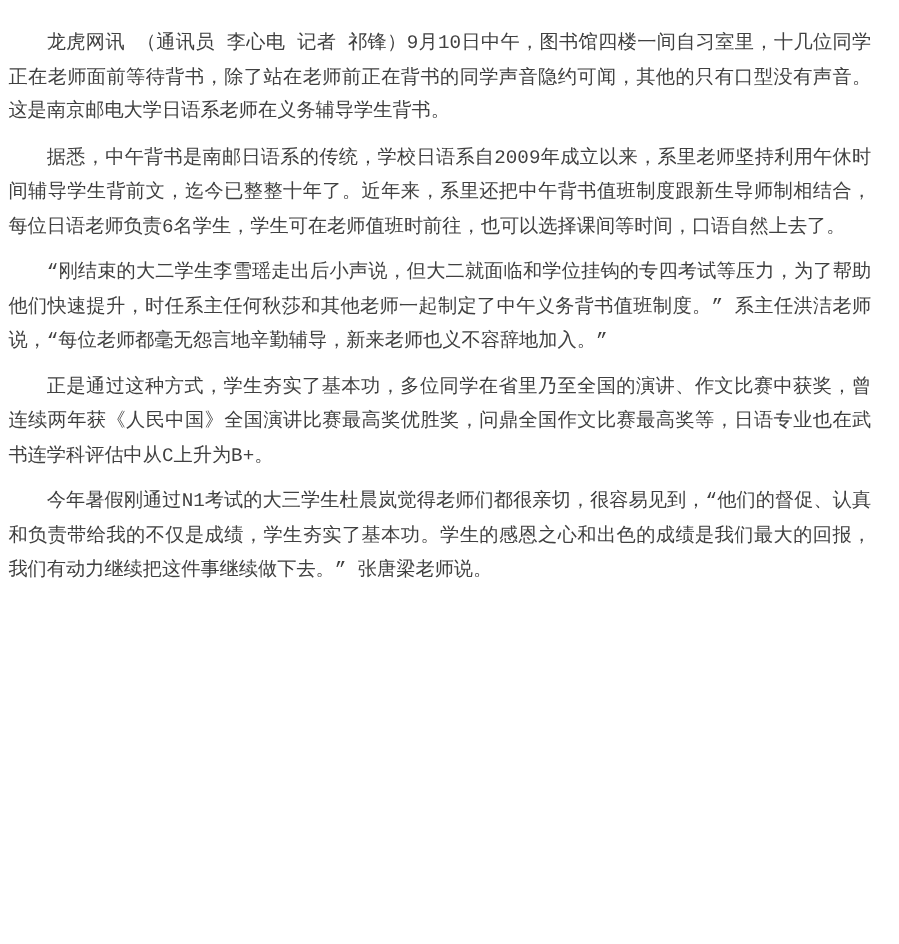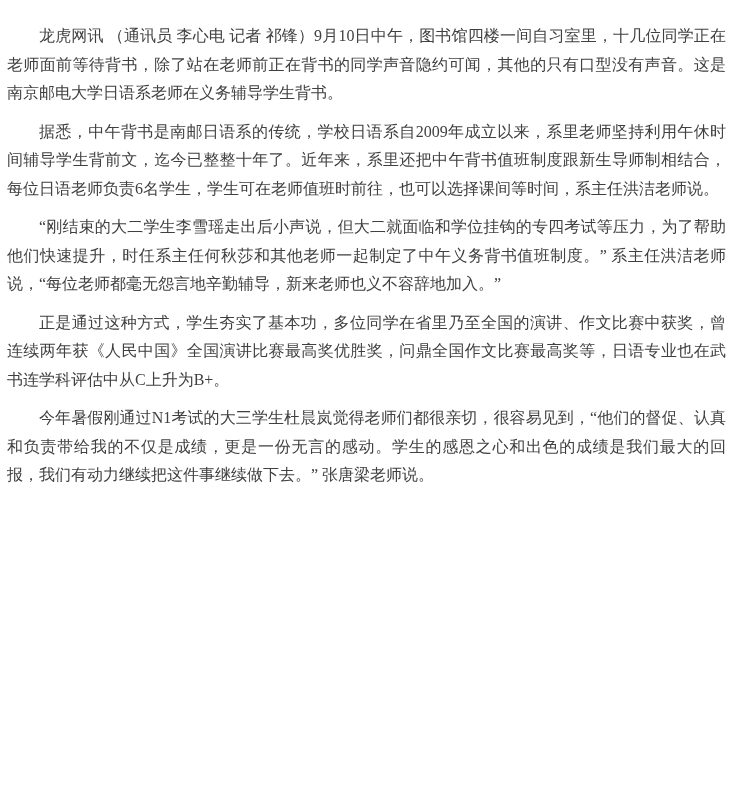--- a/index.html
+++ b/index.html
@@ -9,33 +9,33 @@
   body {
     width: 749px;
     height: 787px;
     background: #ffffff;
     overflow: hidden;
   }
   .article {
     box-sizing: border-box;
     width: 749px;
     padding: 22px 23px 0 7px;
-    font-family: Liberation Serif, serif;
+    font-family: Liberation Mono, monospace;
     font-size: 16px;
     line-height: 28.5px;
     color: #404040;
     text-align: justify;
   }
   .para {
     margin: 0 0 10px 0;
     text-indent: 2em;
   }
 </style>
 </head>
 <body>
 
 <div class="article">
     <p class="para">龙虎网讯 （通讯员 李心电 记者 祁锋）9月10日中午，图书馆四楼一间自习室里，十几位同学正在老师面前等待背书，除了站在老师前正在背书的同学声音隐约可闻，其他的只有口型没有声音。这是南京邮电大学日语系老师在义务辅导学生背书。</p>
-    <p class="para">据悉，中午背书是南邮日语系的传统，学校日语系自2009年成立以来，系里老师坚持利用午休时间辅导学生背前文，迄今已整整十年了。近年来，系里还把中午背书值班制度跟新生导师制相结合，每位日语老师负责6名学生，学生可在老师值班时前往，也可以选择课间等时间，系主任洪洁老师说。</p>
+    <p class="para">据悉，中午背书是南邮日语系的传统，学校日语系自2009年成立以来，系里老师坚持利用午休时间辅导学生背前文，迄今已整整十年了。近年来，系里还把中午背书值班制度跟新生导师制相结合，每位日语老师负责6名学生，学生可在老师值班时前往，也可以选择课间等时间，口语自然上去了。</p>
     <p class="para">“刚结束的大二学生李雪瑶走出后小声说，但大二就面临和学位挂钩的专四考试等压力，为了帮助他们快速提升，时任系主任何秋莎和其他老师一起制定了中午义务背书值班制度。” 系主任洪洁老师说，“每位老师都毫无怨言地辛勤辅导，新来老师也义不容辞地加入。”</p>
     <p class="para">正是通过这种方式，学生夯实了基本功，多位同学在省里乃至全国的演讲、作文比赛中获奖，曾连续两年获《人民中国》全国演讲比赛最高奖优胜奖，问鼎全国作文比赛最高奖等，日语专业也在武书连学科评估中从C上升为B+。</p>
-    <p class="para">今年暑假刚通过N1考试的大三学生杜晨岚觉得老师们都很亲切，很容易见到，“他们的督促、认真和负责带给我的不仅是成绩，更是一份无言的感动。学生的感恩之心和出色的成绩是我们最大的回报，我们有动力继续把这件事继续做下去。” 张唐梁老师说。</p>
+    <p class="para">今年暑假刚通过N1考试的大三学生杜晨岚觉得老师们都很亲切，很容易见到，“他们的督促、认真和负责带给我的不仅是成绩，学生夯实了基本功。学生的感恩之心和出色的成绩是我们最大的回报，我们有动力继续把这件事继续做下去。” 张唐梁老师说。</p>
   </div>
 
 </body></html>

